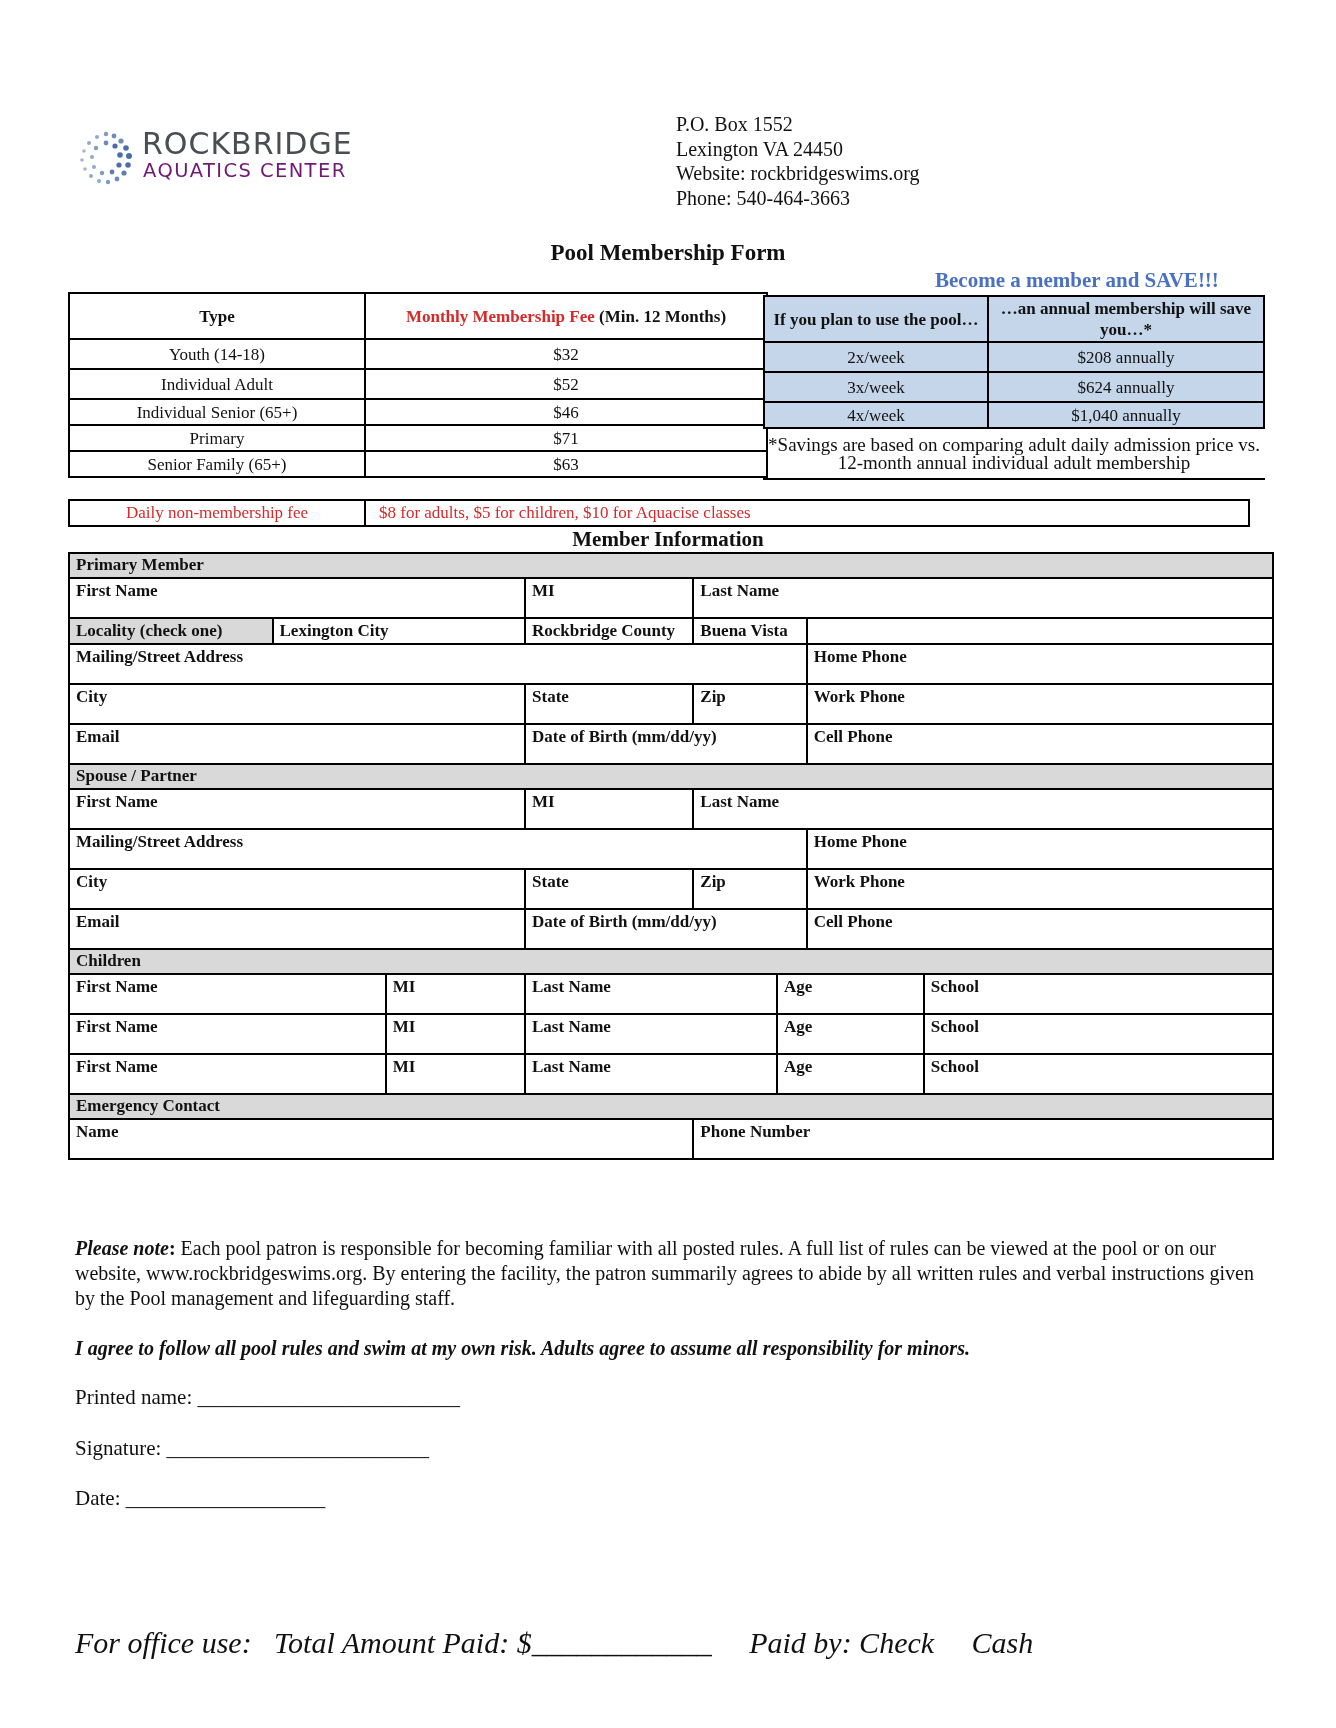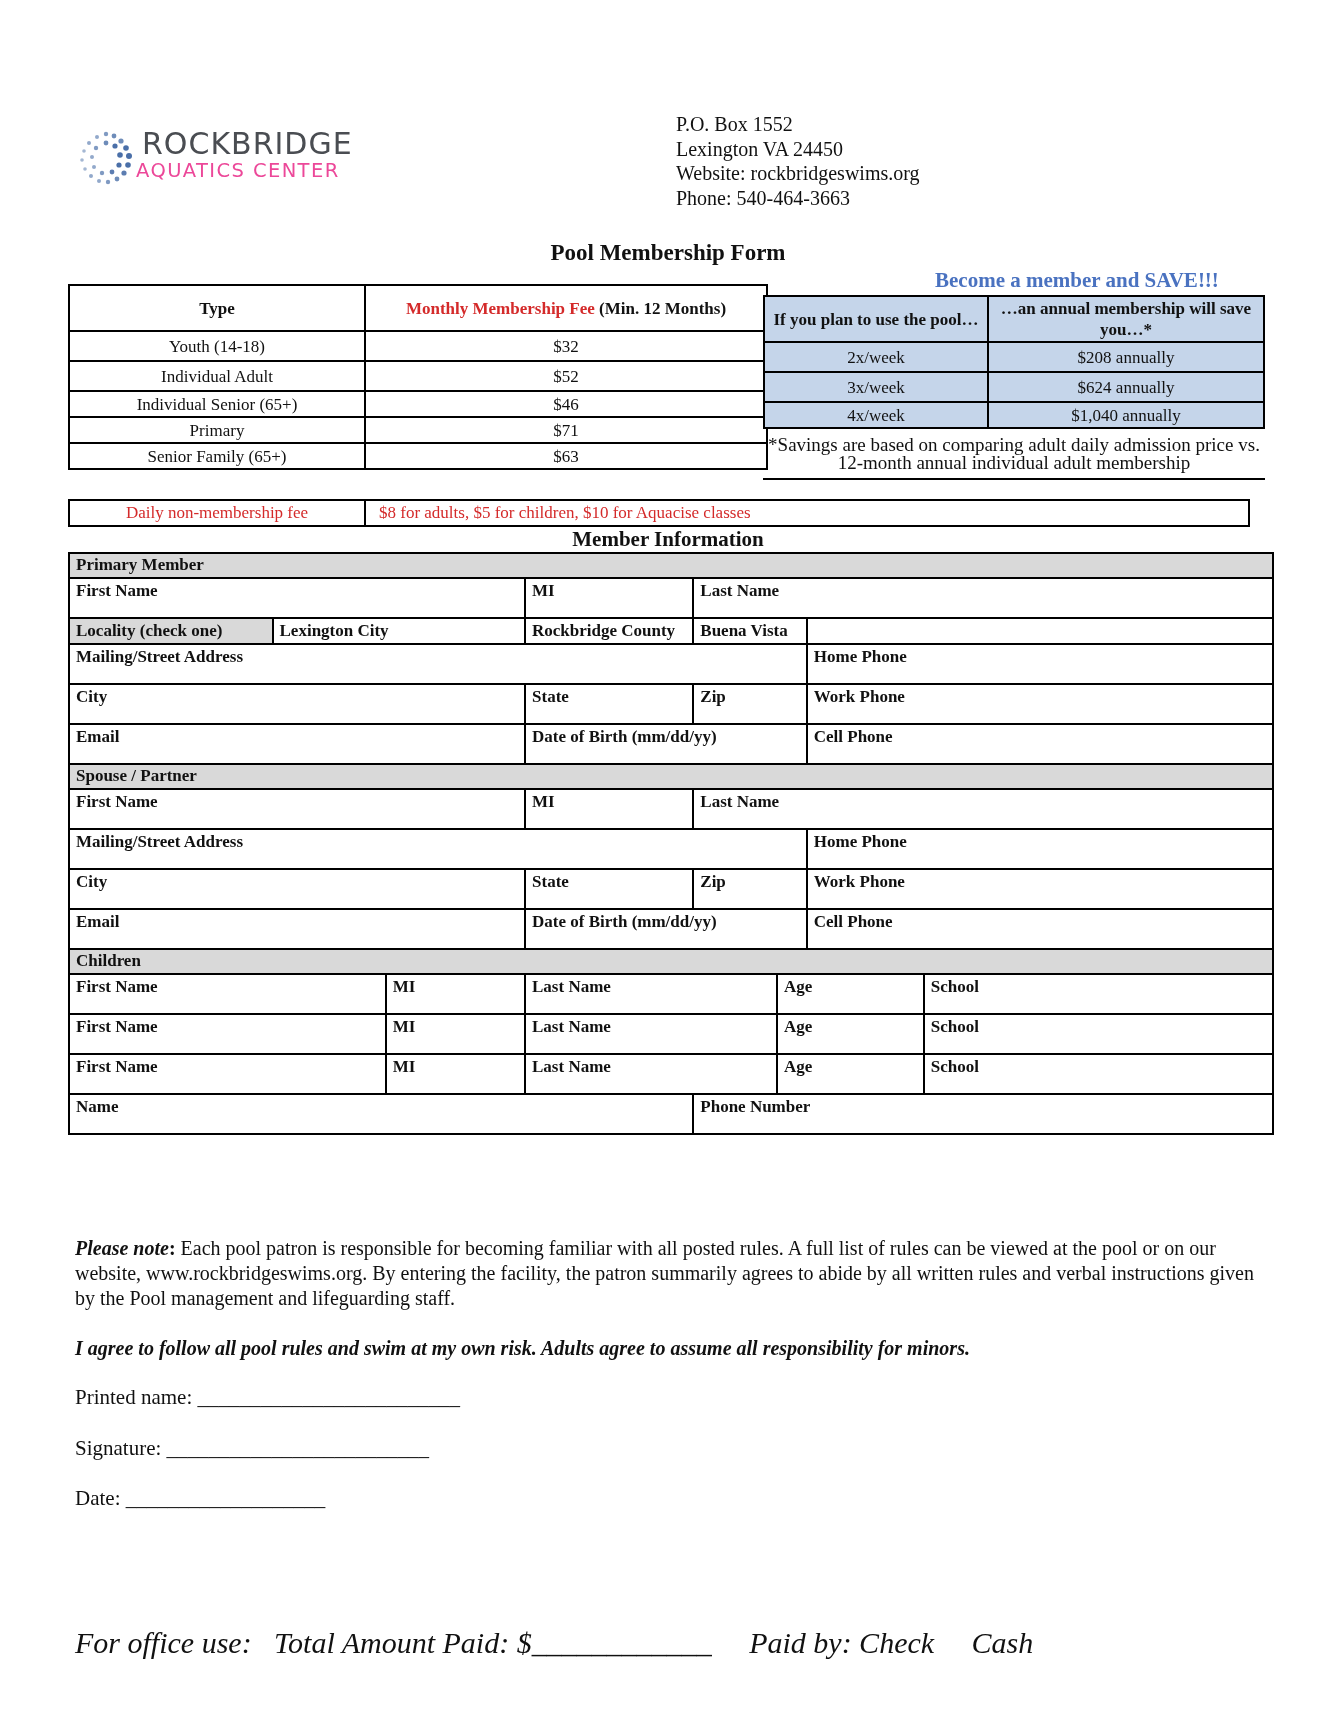--- a/index.html
+++ b/index.html
@@ -5,35 +5,35 @@
   html, body { margin: 0; padding: 0; background: #ffffff; }
   body { width: 1336px; height: 1728px; position: relative; overflow: hidden;
          font-family: "Liberation Serif", "DejaVu Serif", serif; color: #111; }
   .abs { position: absolute; }
 
   
   #logo { left: 76px; top: 128px; width: 290px; height: 60px; }
   #logo .dots { position: absolute; left: 0; top: 0; width: 60px; height: 60px; }
   #logo .name1 { position: absolute; left: 66px; top: 0px; font-family: "DejaVu Sans", sans-serif;
                  font-size: 30px; letter-spacing: 1px; color: #4a4d52; line-height: 32px; }
-  #logo .name2 { position: absolute; left: 60px; top: 32px; font-family: "DejaVu Sans", sans-serif;
-                 font-size: 19.5px; letter-spacing: 1.4px; color: #ec4899; line-height: 22px; text-align: center; }
+  #logo .name2 { position: absolute; left: 67px; top: 32px; font-family: "DejaVu Sans", sans-serif;
+                 font-size: 19.5px; letter-spacing: 1.4px; color: #701a75; line-height: 22px; text-align: center; }
 
   
   #address { left: 676px; top: 112px; font-size: 20px; line-height: 24.5px; }
 
   
   #form-title { left: 0; width: 1336px; top: 240px; text-align: center; font-size: 23px; font-weight: bold; }
   #save-heading { left: 935px; top: 268px; font-size: 21px; font-weight: bold; color: #4a72c0; }
 
   table { border-collapse: collapse; }
   td, th { border: 2px solid #000; padding: 0; }
 
   
-  #fee-table { left: 68px; top: 284px; width: 700px; }
+  #fee-table { left: 68px; top: 292px; width: 700px; }
   #fee-table td { text-align: center; font-size: 17px; line-height: 21px; }
   #fee-table .hdr td { font-weight: bold; height: 44px; }
   #fee-table .red { color: #d42a2a; }
   #fee-table .r1 { height: 30px; border-radius: 8px; }
   #fee-table .r2 { height: 26px; }
 
   
   #save-table { left: 763px; top: 295px; width: 502px; }
   #save-table td { background: #c5d5ea; text-align: center; font-size: 17px; line-height: 21px; }
   #save-table .hdr td { font-weight: bold; height: 44px; }
@@ -266,20 +266,23 @@
     <td>School</td>
   </tr>
   <tr class="field">
     <td colspan="2">First Name</td>
     <td>MI</td>
     <td colspan="3">Last Name</td>
     <td colspan="2">Age</td>
     <td>School</td>
   </tr>
 
+  <tr class="section">
+    <td colspan="9">Emergency Contact</td>
+  </tr>
   <tr class="field">
     <td colspan="5">Name</td>
     <td colspan="4">Phone Number</td>
   </tr>
 </tbody>
   </table>
 
 <div id="note" class="abs"><span class="lead">Please note</span><span style="font-weight:bold">:</span><span>  Each pool patron is responsible for becoming familiar with all posted rules. A full list of rules can be viewed at the pool or on our website, www.rockbridgeswims.org. By entering the facility, the patron summarily agrees to abide by all written rules and verbal instructions given by the Pool management and lifeguarding staff.</span></div>
 
 <div id="agree" class="abs">I agree to follow all pool rules and swim at my own risk. Adults agree to assume all responsibility for minors.</div>

